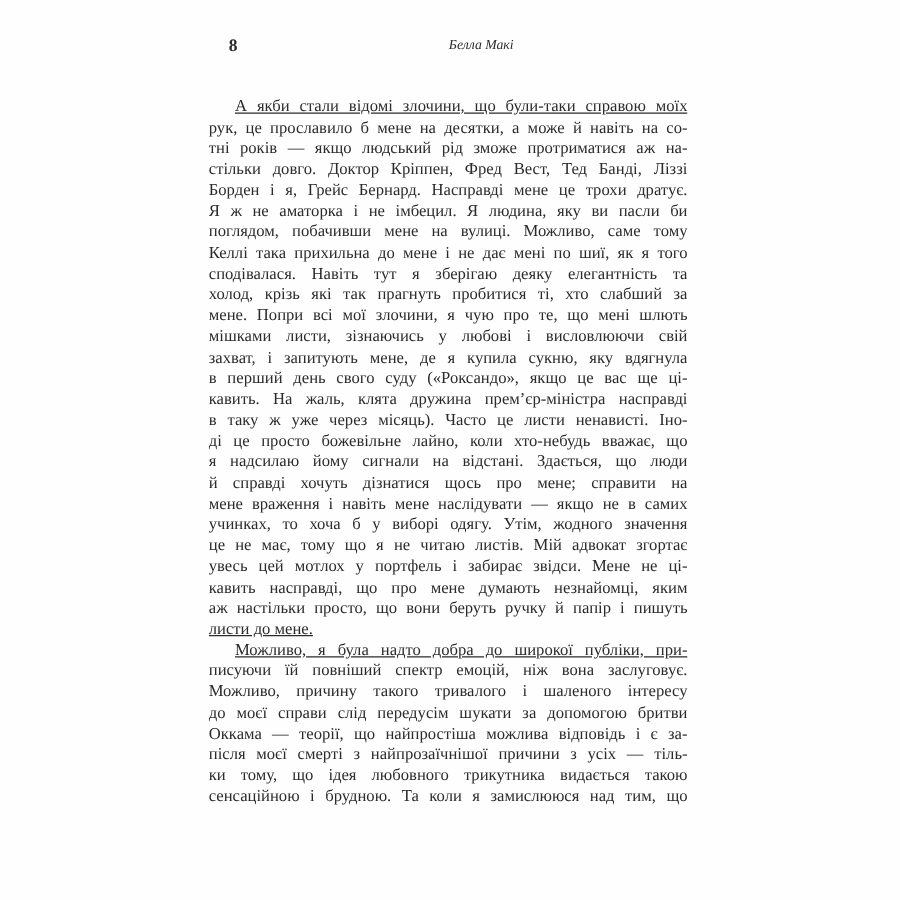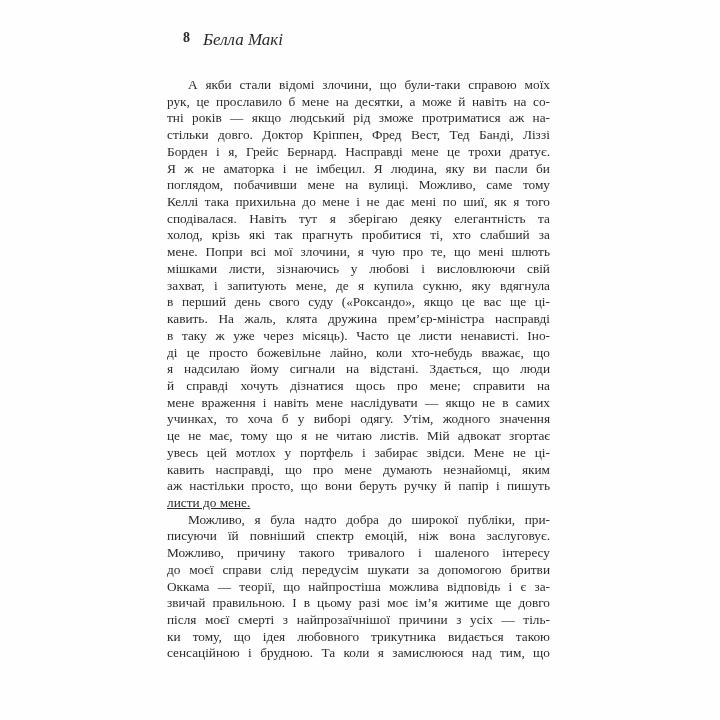--- a/index.html
+++ b/index.html
@@ -28,42 +28,44 @@
     top: 0;
     font-size: 14px;
     font-weight: 700;
     letter-spacing: 0.3px;
   }
   .running-head {
     position: absolute;
     left: 0;
     width: 100%;
     top: 0;
+    text-align: center;
     font-style: italic;
-    font-size: 17px;
+    font-size: 11px;
     padding-left: 36px;
     box-sizing: border-box;
   }
   .text-block {
     position: absolute;
     left: 167px;
     top: 77px;
     width: 383px;
   }
   .line {
     height: 16.72px;
     line-height: 16.72px;
     font-size: 13.3px;
     text-align: justify;
     text-align-last: justify;
     white-space: normal;
     overflow: hidden;
   }
   .line.indent {
     text-indent: 21px;
+    text-decoration: underline;
   }
   .line.flush {
     text-align: left;
     text-align-last: left;
     text-decoration: underline;
   }
 </style>
 </head>
 <body>
 
@@ -97,18 +99,17 @@
       <div class="line">це не має, тому що я не читаю листів. Мій адвокат згортає</div>
       <div class="line">увесь цей мотлох у портфель і забирає звідси. Мене не ці-</div>
       <div class="line">кавить насправді, що про мене думають незнайомці, яким</div>
       <div class="line">аж настільки просто, що вони беруть ручку й папір і пишуть</div>
       <div class="line flush">листи до мене.</div>
       <div class="line indent">Можливо, я була надто добра до широкої публіки, при-</div>
       <div class="line">писуючи їй повніший спектр емоцій, ніж вона заслуговує.</div>
       <div class="line">Можливо, причину такого тривалого і шаленого інтересу</div>
       <div class="line">до моєї справи слід передусім шукати за допомогою бритви</div>
       <div class="line">Оккама — теорії, що найпростіша можлива відповідь і є за-</div>
-      <div class="line">звичай правильною. І в цьому разі моє ім’я житиме ще довго</div>
       <div class="line">після моєї смерті з найпрозаїчнішої причини з усіх — тіль-</div>
       <div class="line">ки тому, що ідея любовного трикутника видається такою</div>
       <div class="line">сенсаційною і брудною. Та коли я замислююся над тим, що</div>
     </div>
 </div>
 
 </body></html>

